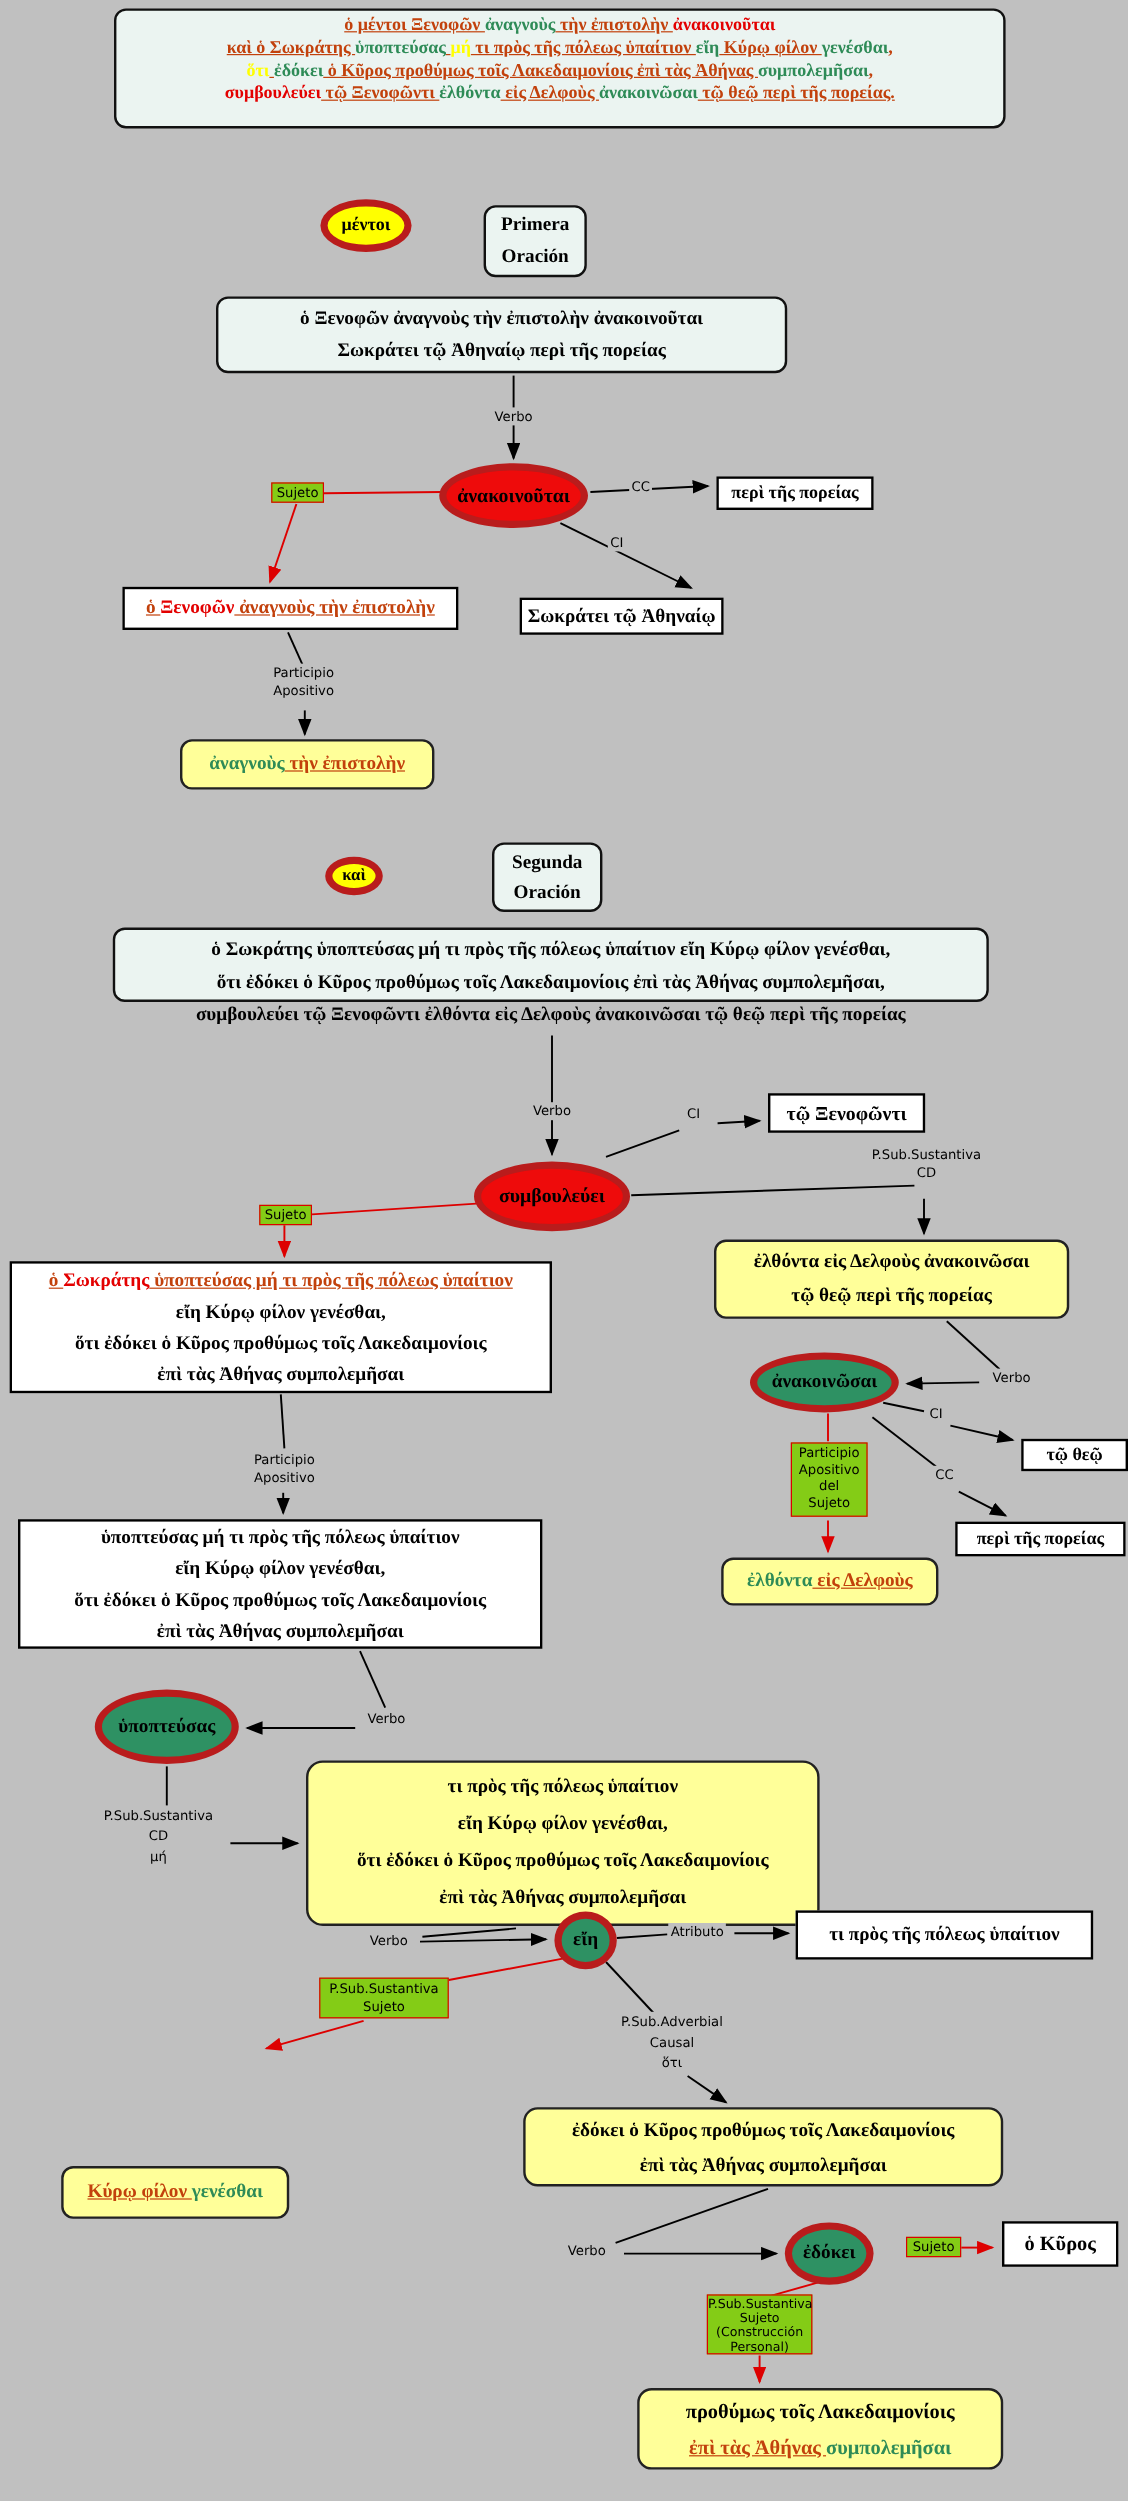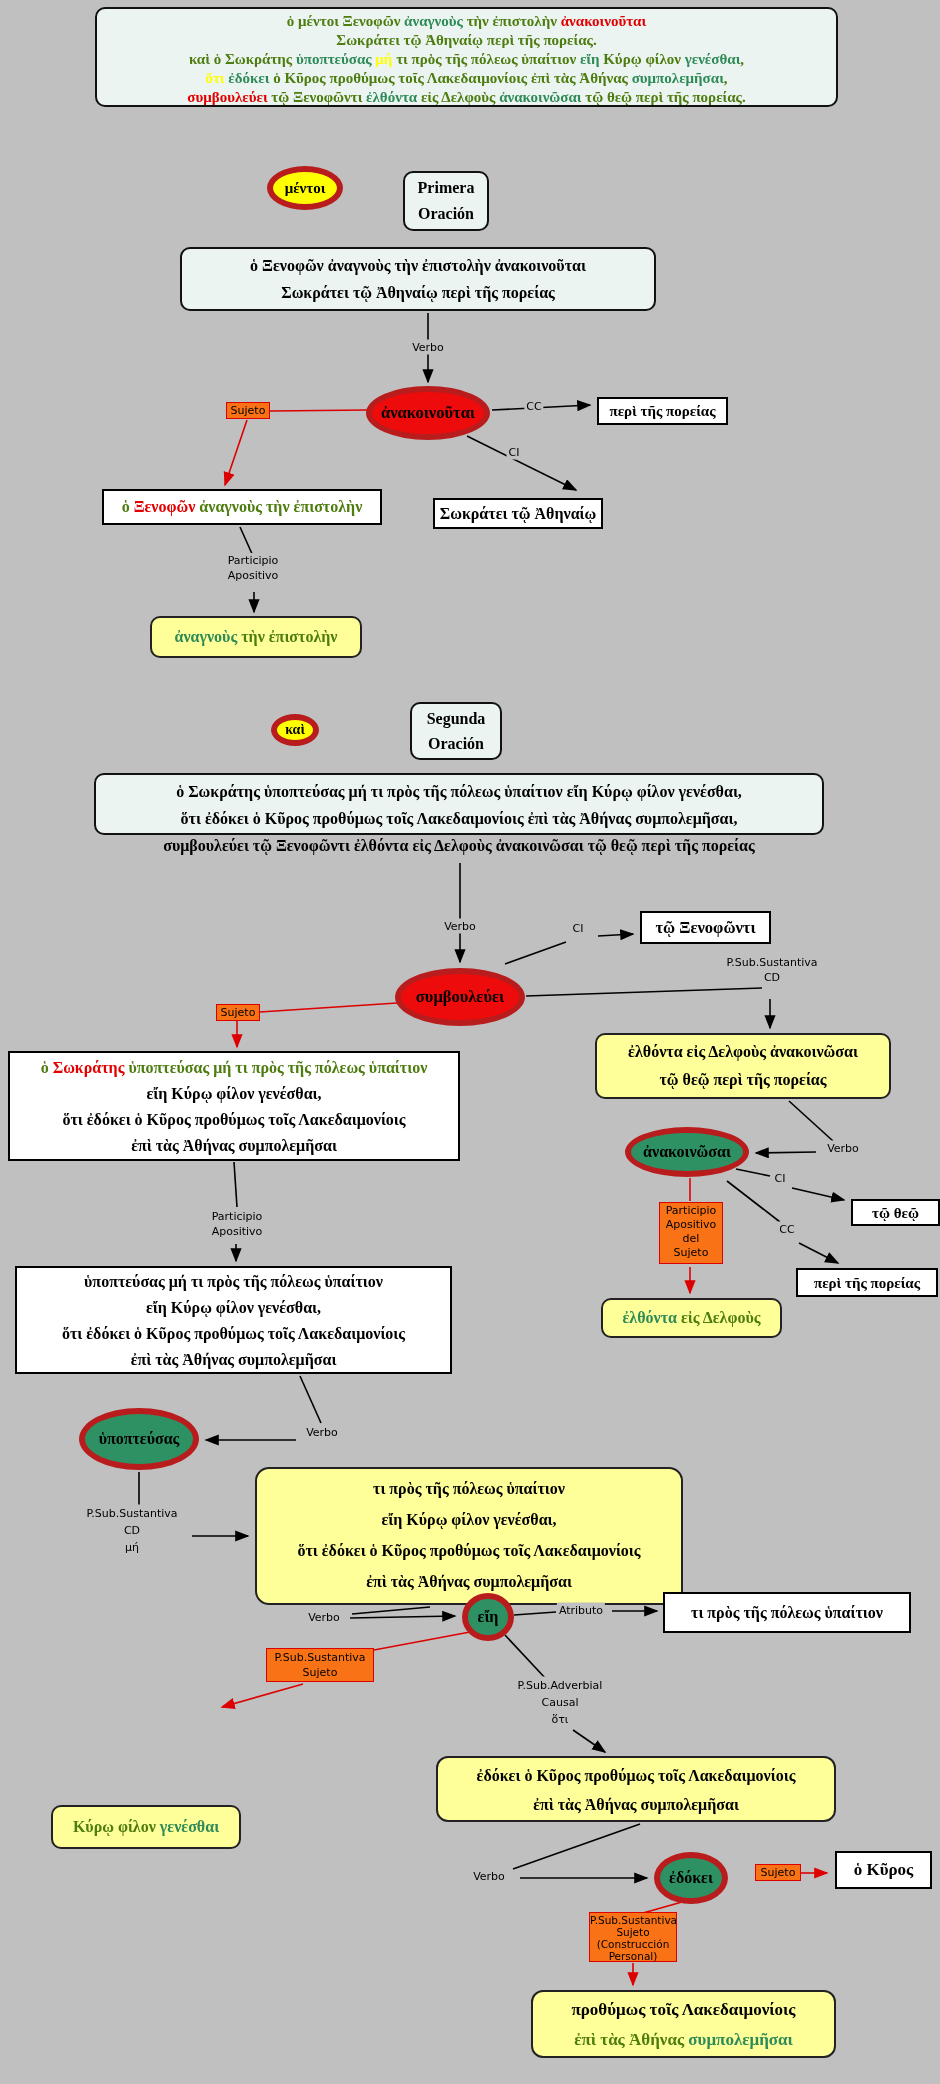--- a/index.html
+++ b/index.html
@@ -12,24 +12,24 @@
   .whitebox{background:#ffffff;border:2px solid #000;}
   .yellowbox{background:#ffff99;border:2px solid #222;border-radius:10px;}
   .ellipse{border:6px solid #b91c1c;border-radius:50%;display:flex;align-items:center;justify-content:center;}
   .red-el{background:#ee0b0b;}
   .green-el{background:#2e9163;}
   .yellow-el{background:#ffff00;}
   .lab{position:absolute;z-index:3;transform:translate(-50%,-50%);background:#c0c0c0;
        font-family:"DejaVu Sans","Liberation Sans",sans-serif;font-size:11px;color:#000;
        text-align:center;white-space:nowrap;padding:0 2px;line-height:15px;}
   .redframe{border:1px solid #dd0000;}
-  .smbox{position:absolute;z-index:3;box-sizing:border-box;background:#f97316;
+  .smbox{position:absolute;z-index:3;box-sizing:border-box;background:#84cc16;
          font-family:"DejaVu Sans","Liberation Sans",sans-serif;font-size:11px;color:#000;
          text-align:center;}
-  .c-k{color:#4d7c0f;} .c-r{color:#e30000;} .c-g{color:#2e8b57;} .c-y{color:#ffff00;}
+  .c-k{color:#c2410c;text-decoration:underline;} .c-r{color:#e30000;} .c-g{color:#2e8b57;} .c-y{color:#ffff00;}
 </style>
 </head>
 <body>
 
 <div id="canvas">
 
   <svg id="wires" width="940" height="2084">
     <defs>
       <marker id="ab" markerWidth="10" markerHeight="8" refX="8" refY="3.5" orient="auto">
         <path d="M0,0 L9,3.5 L0,7 z" fill="#000"></path>
@@ -80,21 +80,20 @@
       <line x1="270" y1="411" x2="368" y2="410"></line>
       <line x1="260" y1="1012" x2="397" y2="1003"></line>
       <line x1="690" y1="1178" x2="690" y2="1201"></line>
       <line x1="470" y1="1632" x2="374" y2="1650"></line>
       <line x1="682" y1="1902" x2="643" y2="1913"></line>
     </g>
   </svg>
 
   <div class="node bluebox" style="left:95px;top:7px;width:743px;height:100px;font-size:15px;line-height:19px;padding-top:3px;">
     <div><span class="c-k">ὁ μέντοι Ξενοφῶν </span><span class="c-g">ἀναγνοὺς</span><span class="c-k"> τὴν ἐπιστολὴν </span><span class="c-r">ἀνακοινοῦται</span></div>
-    <div><span class="c-k">Σωκράτει τῷ Ἀθηναίῳ περὶ τῆς πορείας.</span></div>
     <div><span class="c-k">καὶ ὁ Σωκράτης </span><span class="c-g">ὑποπτεύσας</span><span class="c-k"> </span><span class="c-y">μή</span><span class="c-k"> τι πρὸς τῆς πόλεως ὑπαίτιον </span><span class="c-g">εἴη</span><span class="c-k"> Κύρῳ φίλον </span><span class="c-g">γενέσθαι</span><span class="c-k">,</span></div>
     <div><span class="c-y">ὅτι</span><span class="c-k"> </span><span class="c-g">ἐδόκει</span><span class="c-k"> ὁ Κῦρος προθύμως τοῖς Λακεδαιμονίοις ἐπὶ τὰς Ἀθήνας </span><span class="c-g">συμπολεμῆσαι</span><span class="c-k">,</span></div>
     <div><span class="c-r">συμβουλεύει</span><span class="c-k"> τῷ Ξενοφῶντι </span><span class="c-g">ἐλθόντα</span><span class="c-k"> εἰς Δελφοὺς </span><span class="c-g">ἀνακοινῶσαι</span><span class="c-k"> τῷ θεῷ περὶ τῆς πορείας.</span></div>
   </div>
 
   <div class="node ellipse yellow-el" style="left:267px;top:166px;width:76px;height:44px;font-size:15px;">
     <span>μέντοι</span>
   </div>
 
   <div class="node bluebox" style="left:403px;top:171px;width:86px;height:60px;font-size:16px;line-height:26px;padding-top:2px;">

